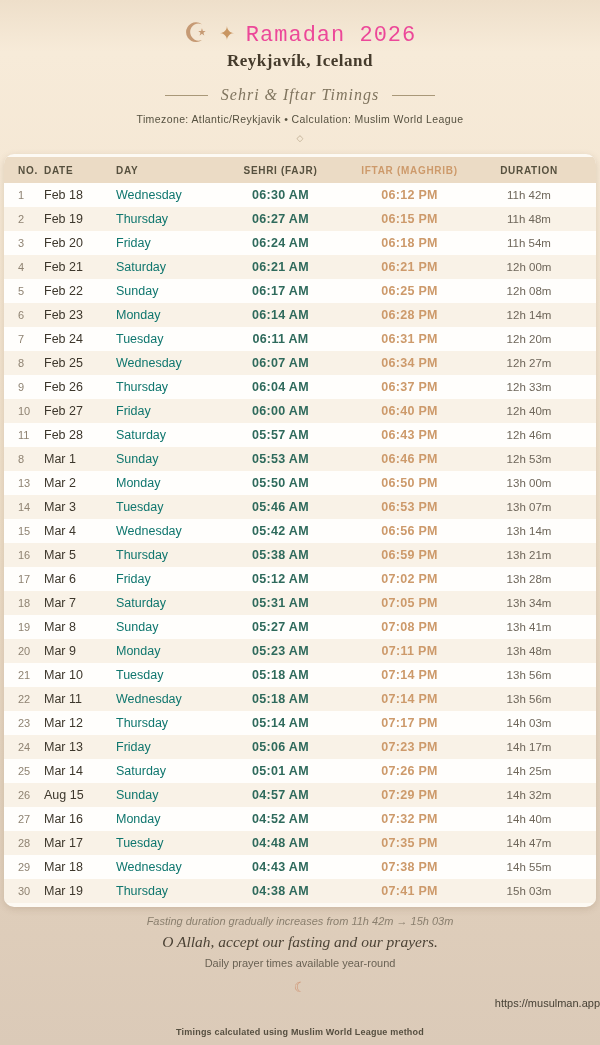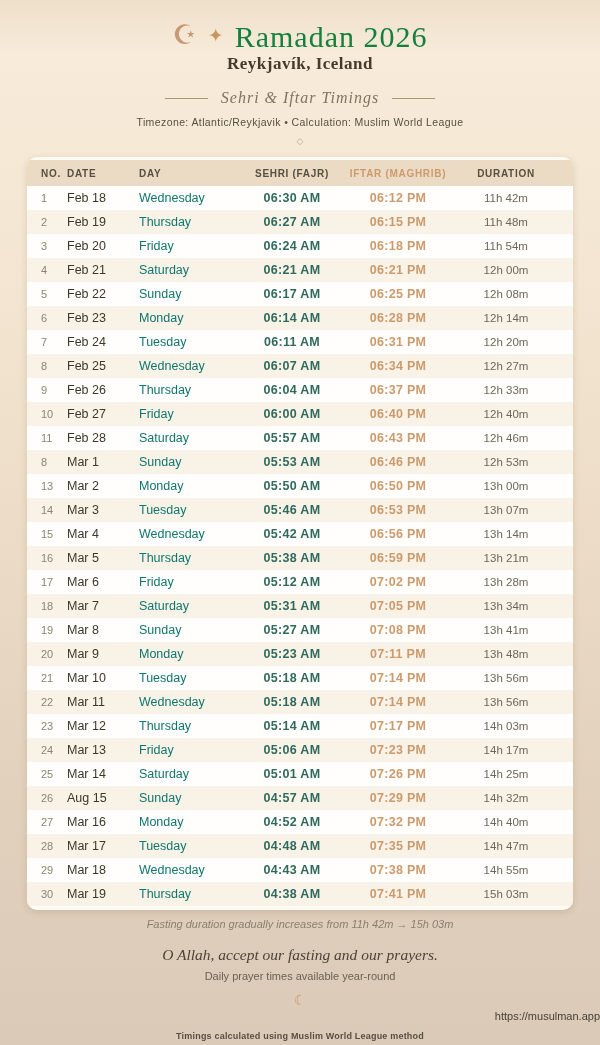--- a/index.html
+++ b/index.html
@@ -16,22 +16,22 @@
   .page { width: 600px; height: 1045px; position: relative; }
 
   
   .title-row {
     display: flex; justify-content: center; align-items: center;
     gap: 11px; padding-top: 22px;
   }
   .moon-icon { font-size: 27px; color: #c69a74; line-height: 1; transform: translateY(-2px); }
   .sparkle-icon { font-size: 19px; color: #c99662; line-height: 1; transform: translateY(-2px); }
   .page-title {
-    font-family: Liberation Serif, serif;
-    font-size: 30px; font-weight: 400; color: #15803d;
+    font-family: Liberation Mono, monospace;
+    font-size: 22px; font-weight: 400; color: #ec4899;
     letter-spacing: 1px; line-height: 1;
   }
   .location {
     text-align: center; margin-top: 2px;
     font-family: "Liberation Serif", serif;
     font-size: 17px; font-weight: 700; color: #453b2c;
     letter-spacing: 0.5px;
   }
   .subtitle-row {
     display: flex; justify-content: center; align-items: center;
@@ -43,21 +43,21 @@
     font-size: 16px; color: #80755f; letter-spacing: 1px;
   }
   .meta-line {
     text-align: center; margin-top: 9px;
     font-size: 10.5px; color: #55503f; letter-spacing: 0.4px;
   }
   .diamond { text-align: center; margin-top: 8px; font-size: 9px; color: #bcab90; }
 
   
   .card {
-    width: 546px; margin: 11px auto 0;
+    width: 592px; margin: 11px auto 0;
     background: #fdfaf4; border-radius: 10px;
     box-shadow: 0 2px 7px rgba(120, 92, 60, 0.20);
     padding: 3px 0 4px; overflow: hidden;
   }
   .thead {
     height: 26px; background: #ebdbc5;
     display: flex; align-items: center;
     font-size: 10px; font-weight: 700; letter-spacing: 0.7px;
     color: #56503e;
   }
@@ -78,35 +78,35 @@
   .trow .c-sehri{ color: var(--sehri, #2f6a5c); font-weight: 700; font-size: 12.5px; letter-spacing: 0.3px; }
   .trow .c-iftar{ color: var(--iftar, #cd9a6b); font-weight: 700; font-size: 12.5px; letter-spacing: 0.3px; }
   .trow .c-dur  { color: #6e665a; font-size: 11.5px; }
 
   
   .fasting-note {
     text-align: center; margin-top: 8px;
     font-style: italic; font-size: 11px; color: #8a7f6e;
   }
   .dua {
-    text-align: center; margin-top: 16px;
+    text-align: center; margin-top: 6px;
     font-family: "Liberation Serif", serif; font-style: italic;
     font-size: 15.5px; color: #4c4336;
   }
   .availability { text-align: center; margin-top: 6px; font-size: 11px; color: #6a6254; }
   .brand-row {
     display: flex; justify-content: center; align-items: baseline;
     gap: 7px; margin-top: 10px;
     color: var(--brand, #cf9372);
   }
   .brand-moon-icon { font-size: 14px; }
   .brand-name { font-size: 17.5px; font-weight: 700; letter-spacing: 0.5px; }
   .brand-url { text-align: right; margin-top: 2px; font-size: 11px; color: #474135; }
   .method-note {
-    text-align: center; margin-top: 9px;
+    text-align: center; margin-top: 18px;
     font-size: 9px; font-weight: 700; color: #564f40; letter-spacing: 0.2px;
   }
 </style>
 </head>
 <body>
 
 <div class="page">
 
   <div class="title-row">
     <span class="moon-icon">☪</span>

